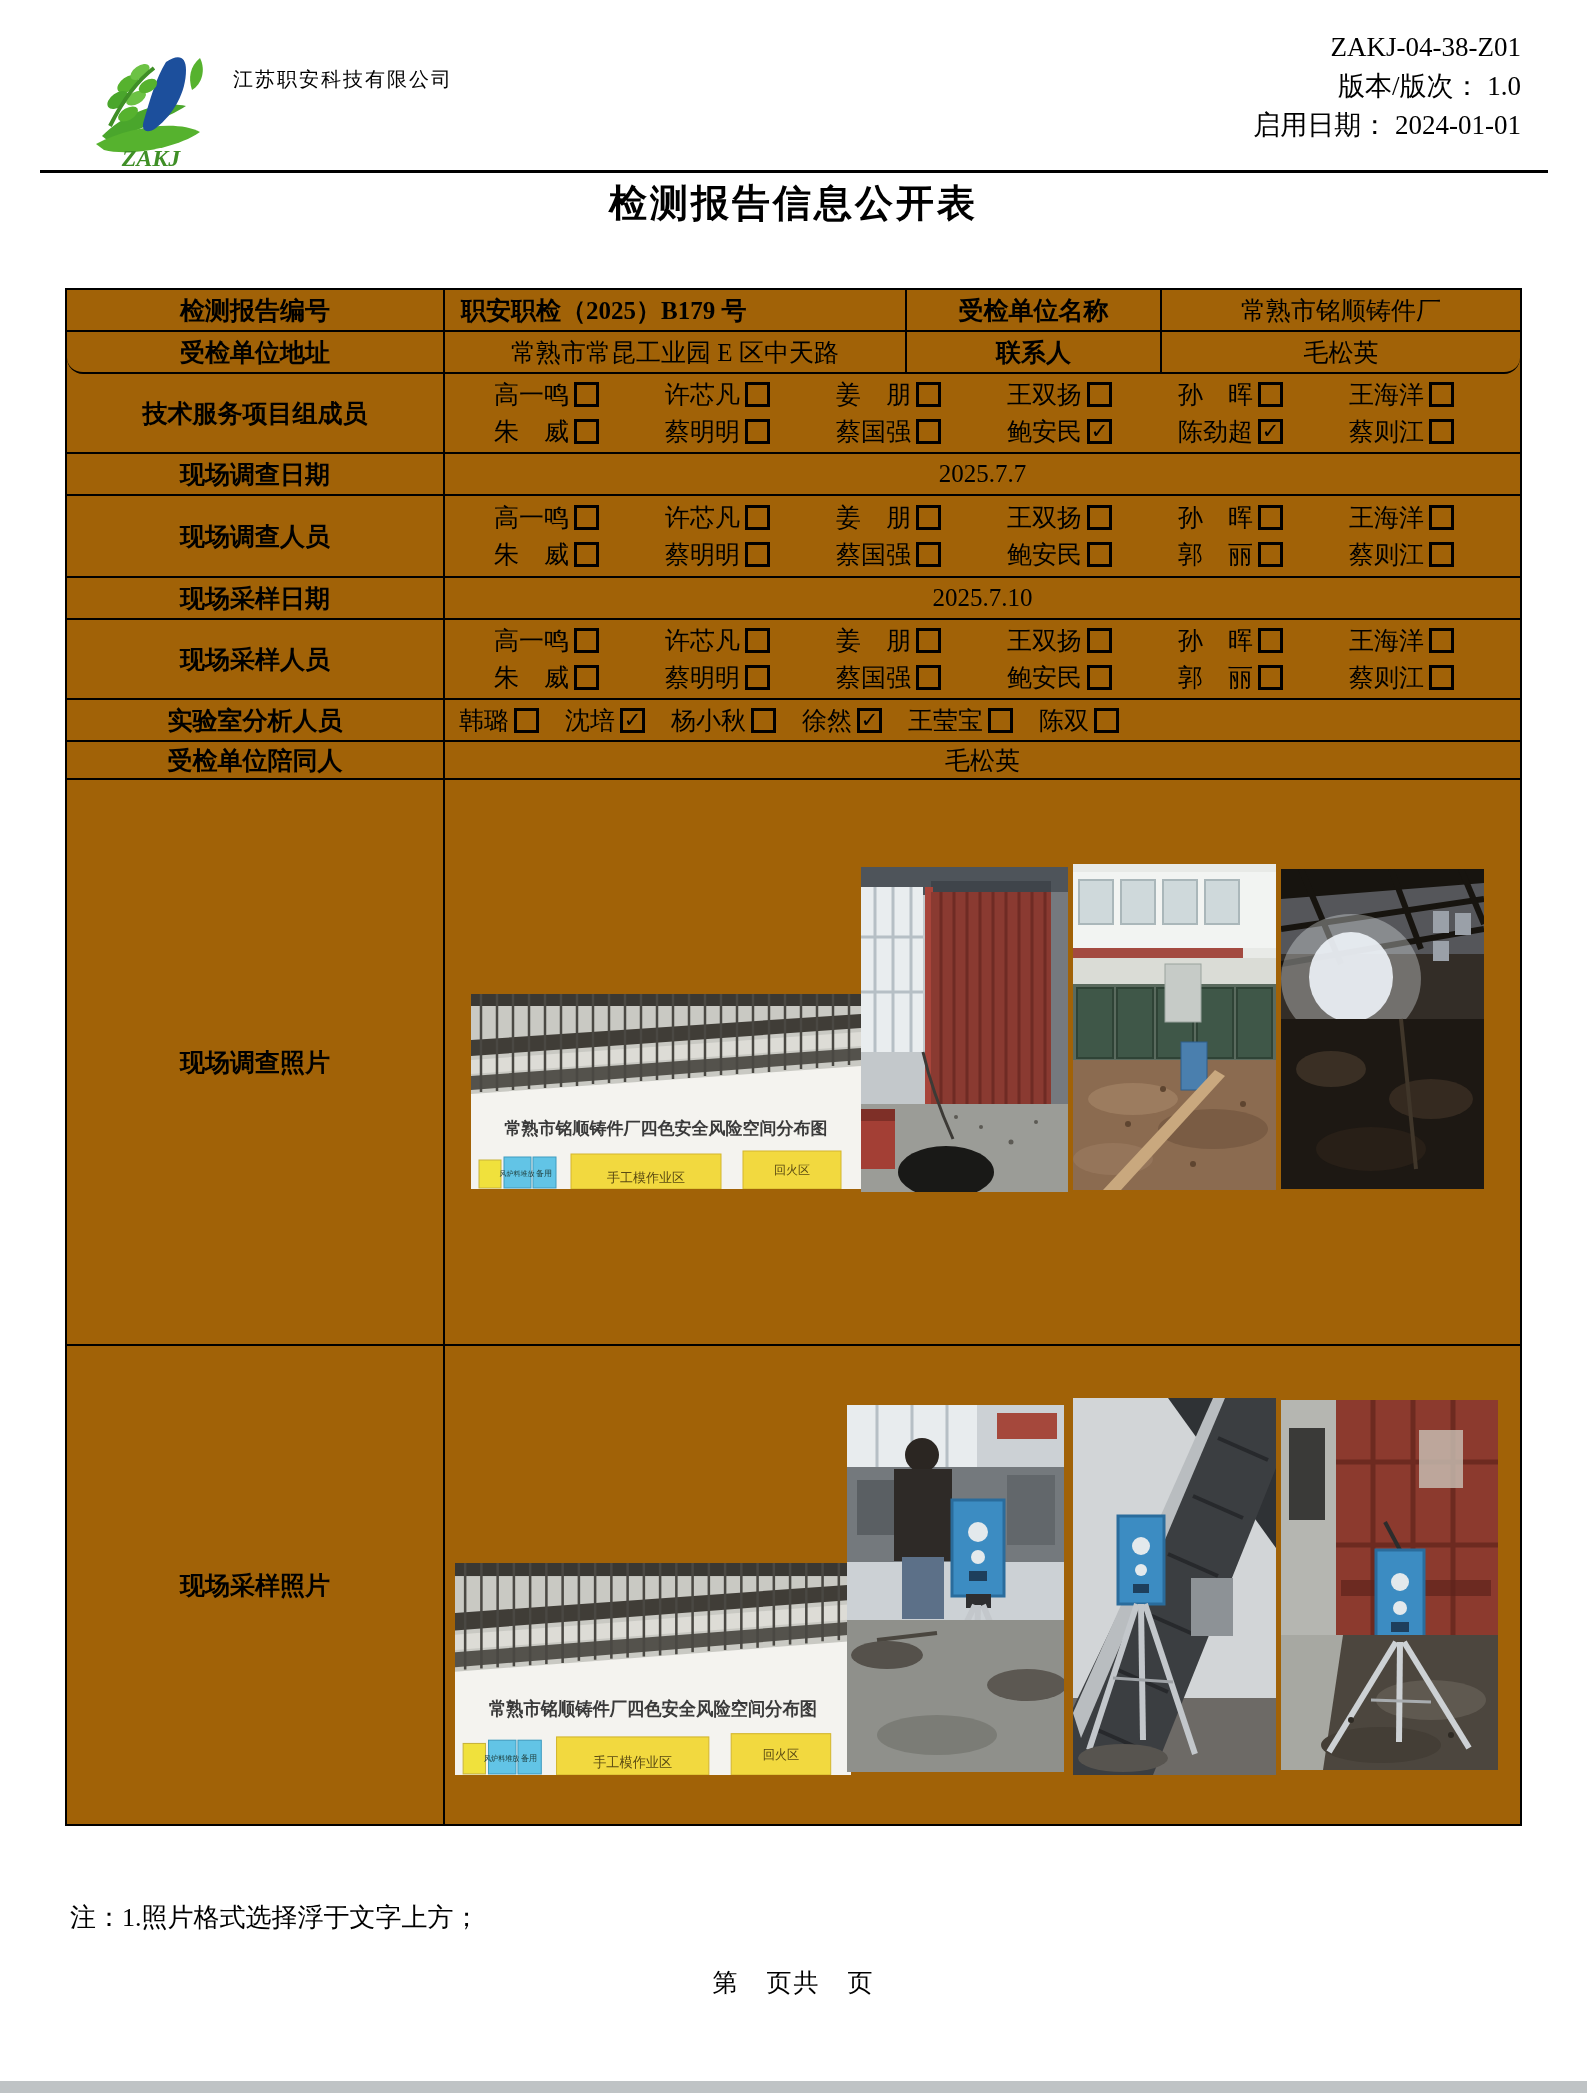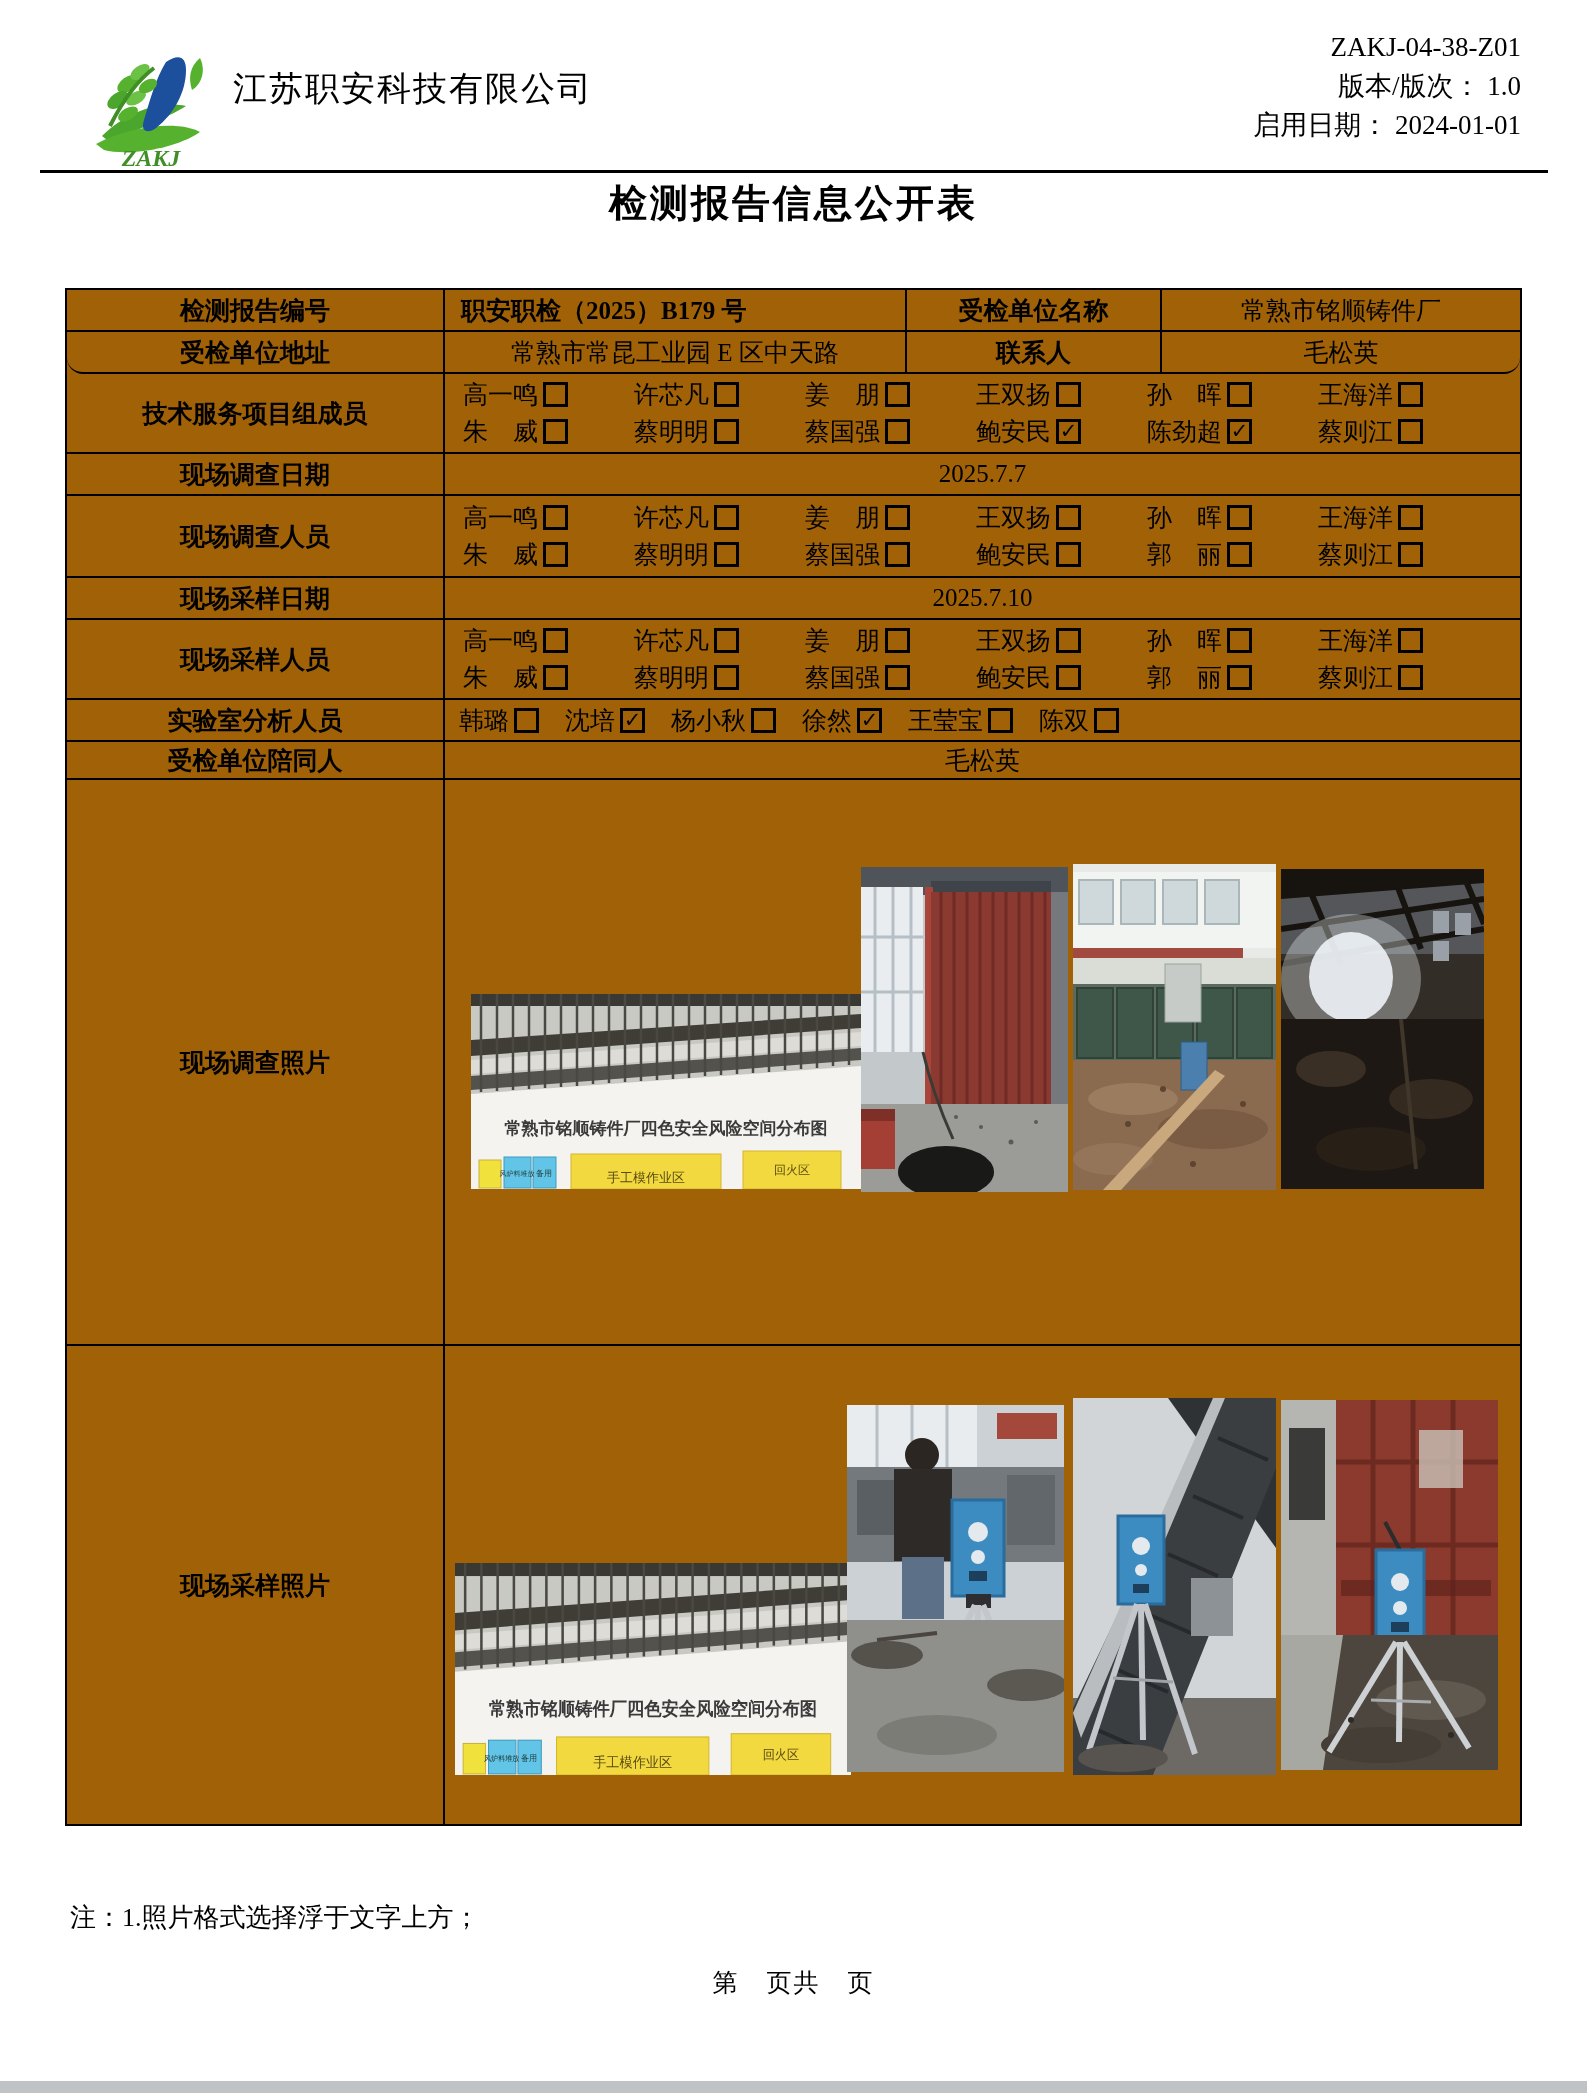--- a/index.html
+++ b/index.html
@@ -2,21 +2,21 @@
 <html><head>
 <meta charset="utf-8">
 <style>
   html,body{margin:0;padding:0;background:#e9e9e9;}
   .page{position:relative;width:1587px;height:2093px;background:#ffffff;margin:0 auto;
         font-family:"Liberation Serif","DejaVu Serif",serif;color:#000;overflow:hidden;}
   .bottom-bar{position:absolute;left:0;bottom:0;width:100%;height:12px;background:#bfc3c5;}
 
   
   .logo{position:absolute;left:82px;top:40px;width:138px;height:132px;}
-  .company{position:absolute;left:233px;top:66px;font-size:34px;letter-spacing:2px;}
+  .company{position:absolute;left:233px;top:66px;font-size:20px;letter-spacing:2px;}
   .hdr-right{position:absolute;right:66px;top:28px;text-align:right;font-size:27px;line-height:39px;}
   .hrule{position:absolute;left:40px;top:170px;width:1508px;height:3px;background:#000;}
 
   .doc-title{position:absolute;left:0;top:178px;width:100%;text-align:center;
              font-size:38px;font-weight:bold;letter-spacing:3px;}
 
   
   .tbl{position:absolute;left:65px;top:288px;width:1457px;border:2px solid #000;box-sizing:border-box;background:#a16207;}
   .trow{display:flex;border-bottom:2px solid #000;box-sizing:border-box;}
   .trow:last-child{border-bottom:none;}
@@ -25,21 +25,21 @@
   .cell:last-child{border-right:none;}
   .w1{width:378px;flex:none;}
   .w2{width:462px;flex:none;}
   .w3{width:255px;flex:none;}
   .wrest{flex:1;}
   .lbl{font-weight:bold;text-align:center;}
   .left-val{justify-content:flex-start;padding-left:16px;font-weight:bold;}
   .r1{height:42px;} .r2{height:42px;border-radius:16px;} .r3{height:80px;} .r4{height:42px;} .r5{height:82px;}
   .r6{height:42px;} .r7{height:80px;} .r8{height:42px;} .r9{height:38px;} .r10{height:566px;} .r11{height:478px;}
 
-  .names-cell{flex-direction:column;align-items:flex-start;justify-content:space-evenly;padding-left:18px;}
+  .names-cell{flex-direction:column;align-items:flex-end;justify-content:space-evenly;padding-left:8px;}
   .names-line{display:flex;}
   .name-item{width:171px;flex:none;display:inline-flex;align-items:center;font-size:25px;}
   .lab-cell{justify-content:flex-start;padding-left:14px;}
   .lab-cell .name-item{width:auto;margin-right:26px;}
   .nm{white-space:pre;}
   .cb{width:19px;height:19px;border:3px solid #000;margin-left:5px;flex:none;
       display:inline-flex;align-items:center;justify-content:center;
       font-size:21px;font-weight:bold;line-height:1;font-family:"DejaVu Sans",sans-serif;}
 
   .photo-cell{display:block;}

